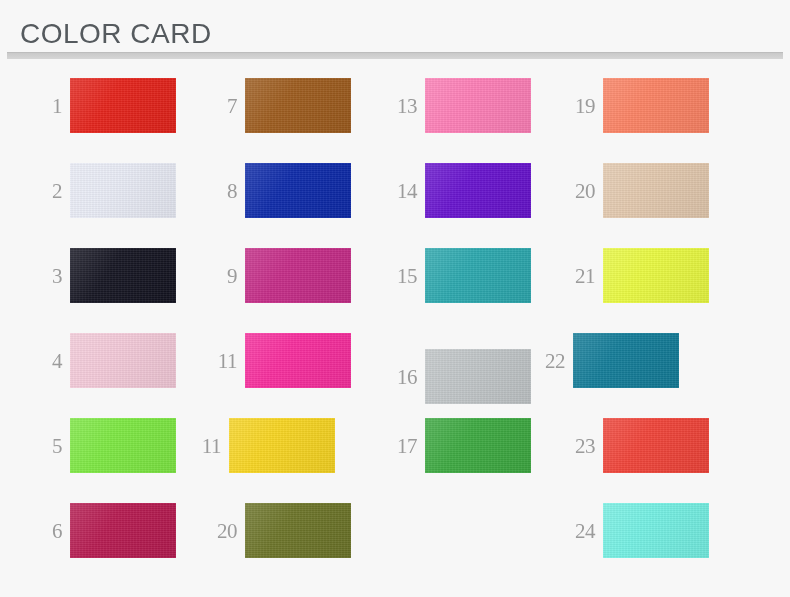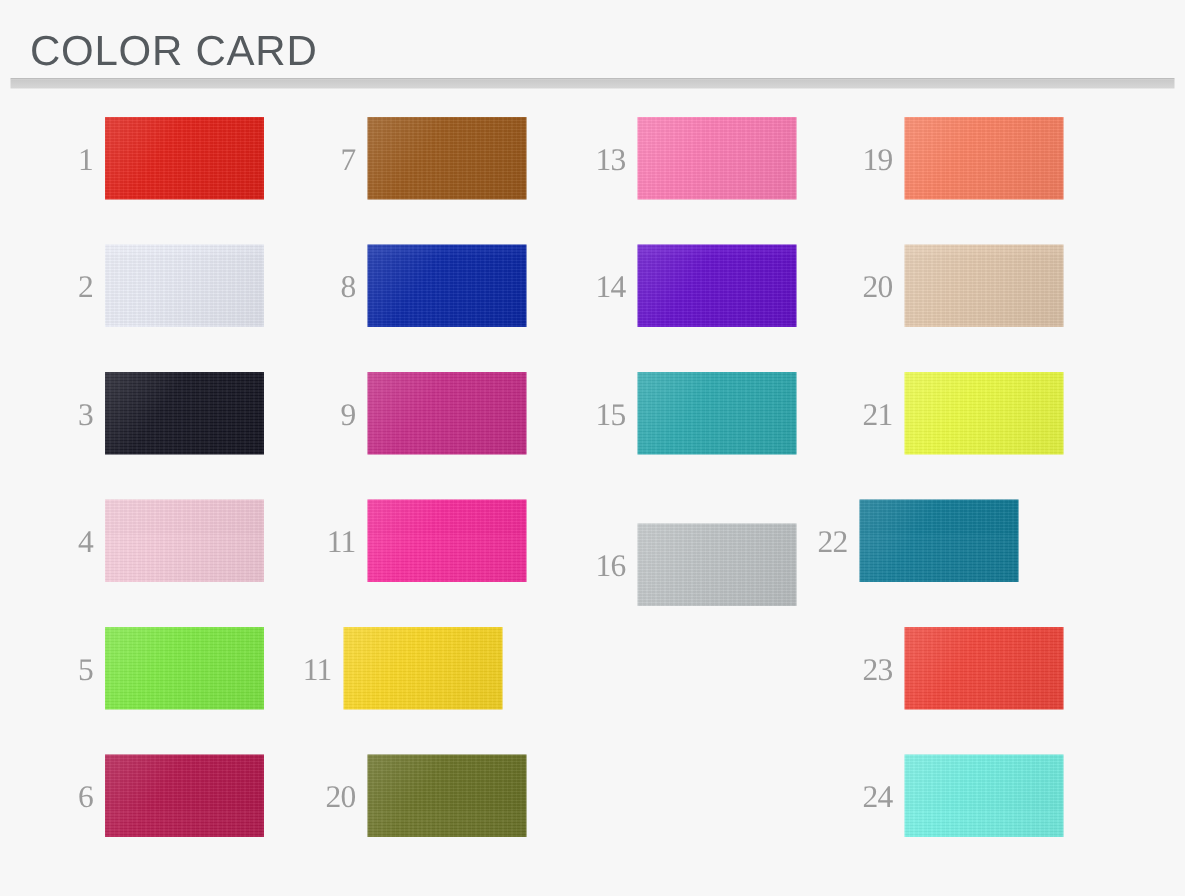--- a/index.html
+++ b/index.html
@@ -227,20 +227,27 @@
           <div class="chip-sheen"></div>
         </div>
       </div>
       <div class="swatch-cell" style="left: 373px; top: 273px; margin-top: 16px;">
         <div class="swatch-index">16</div>
         <div class="swatch-chip" style="background: rgb(192, 197, 199);">
           <div class="chip-surface"></div>
           <div class="chip-sheen"></div>
         </div>
       </div>
+      <div class="swatch-cell" style="left: 373px; top: 358px;">
+        <div class="swatch-index">17</div>
+        <div class="swatch-chip" style="background: rgb(59, 168, 63);">
+          <div class="chip-surface"></div>
+          <div class="chip-sheen"></div>
+        </div>
+      </div>
       <div class="swatch-cell" style="left: 551px; top: 18px;">
         <div class="swatch-index">19</div>
         <div class="swatch-chip" style="background: rgb(251, 129, 98);">
           <div class="chip-surface"></div>
           <div class="chip-sheen"></div>
         </div>
       </div>
       <div class="swatch-cell" style="left: 551px; top: 103px;">
         <div class="swatch-index">20</div>
         <div class="swatch-chip" style="background: rgb(226, 200, 173);">

